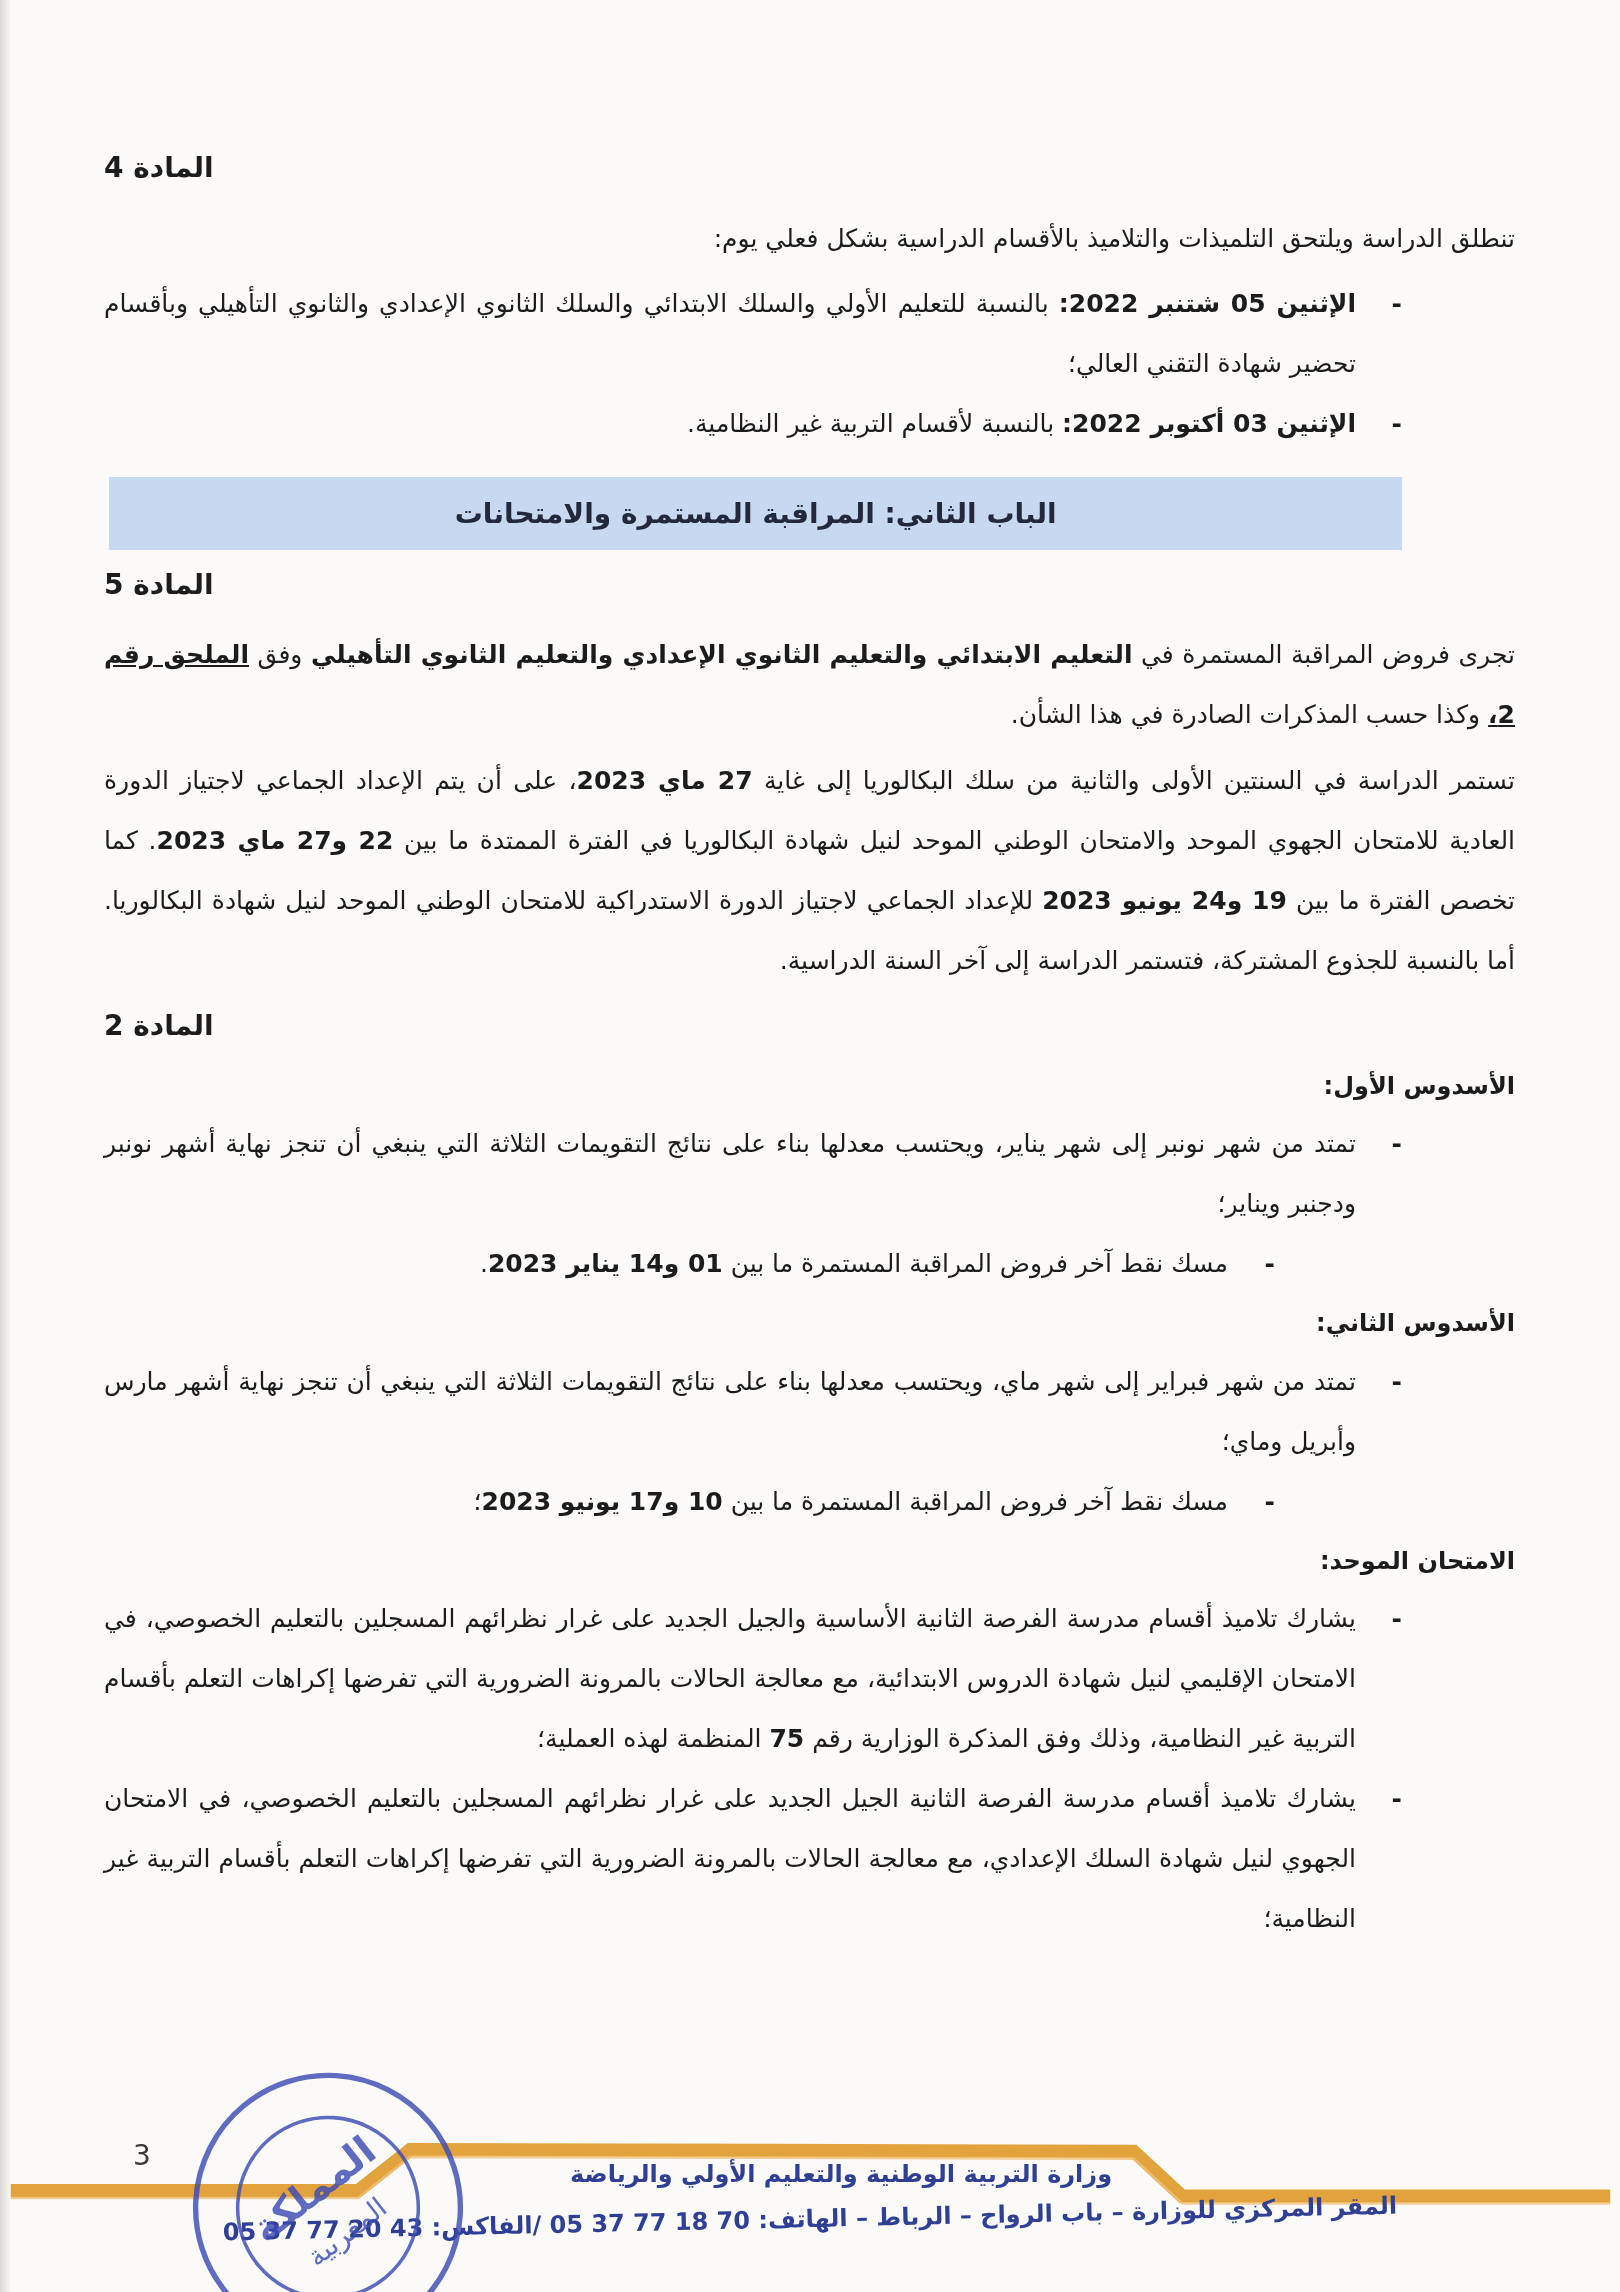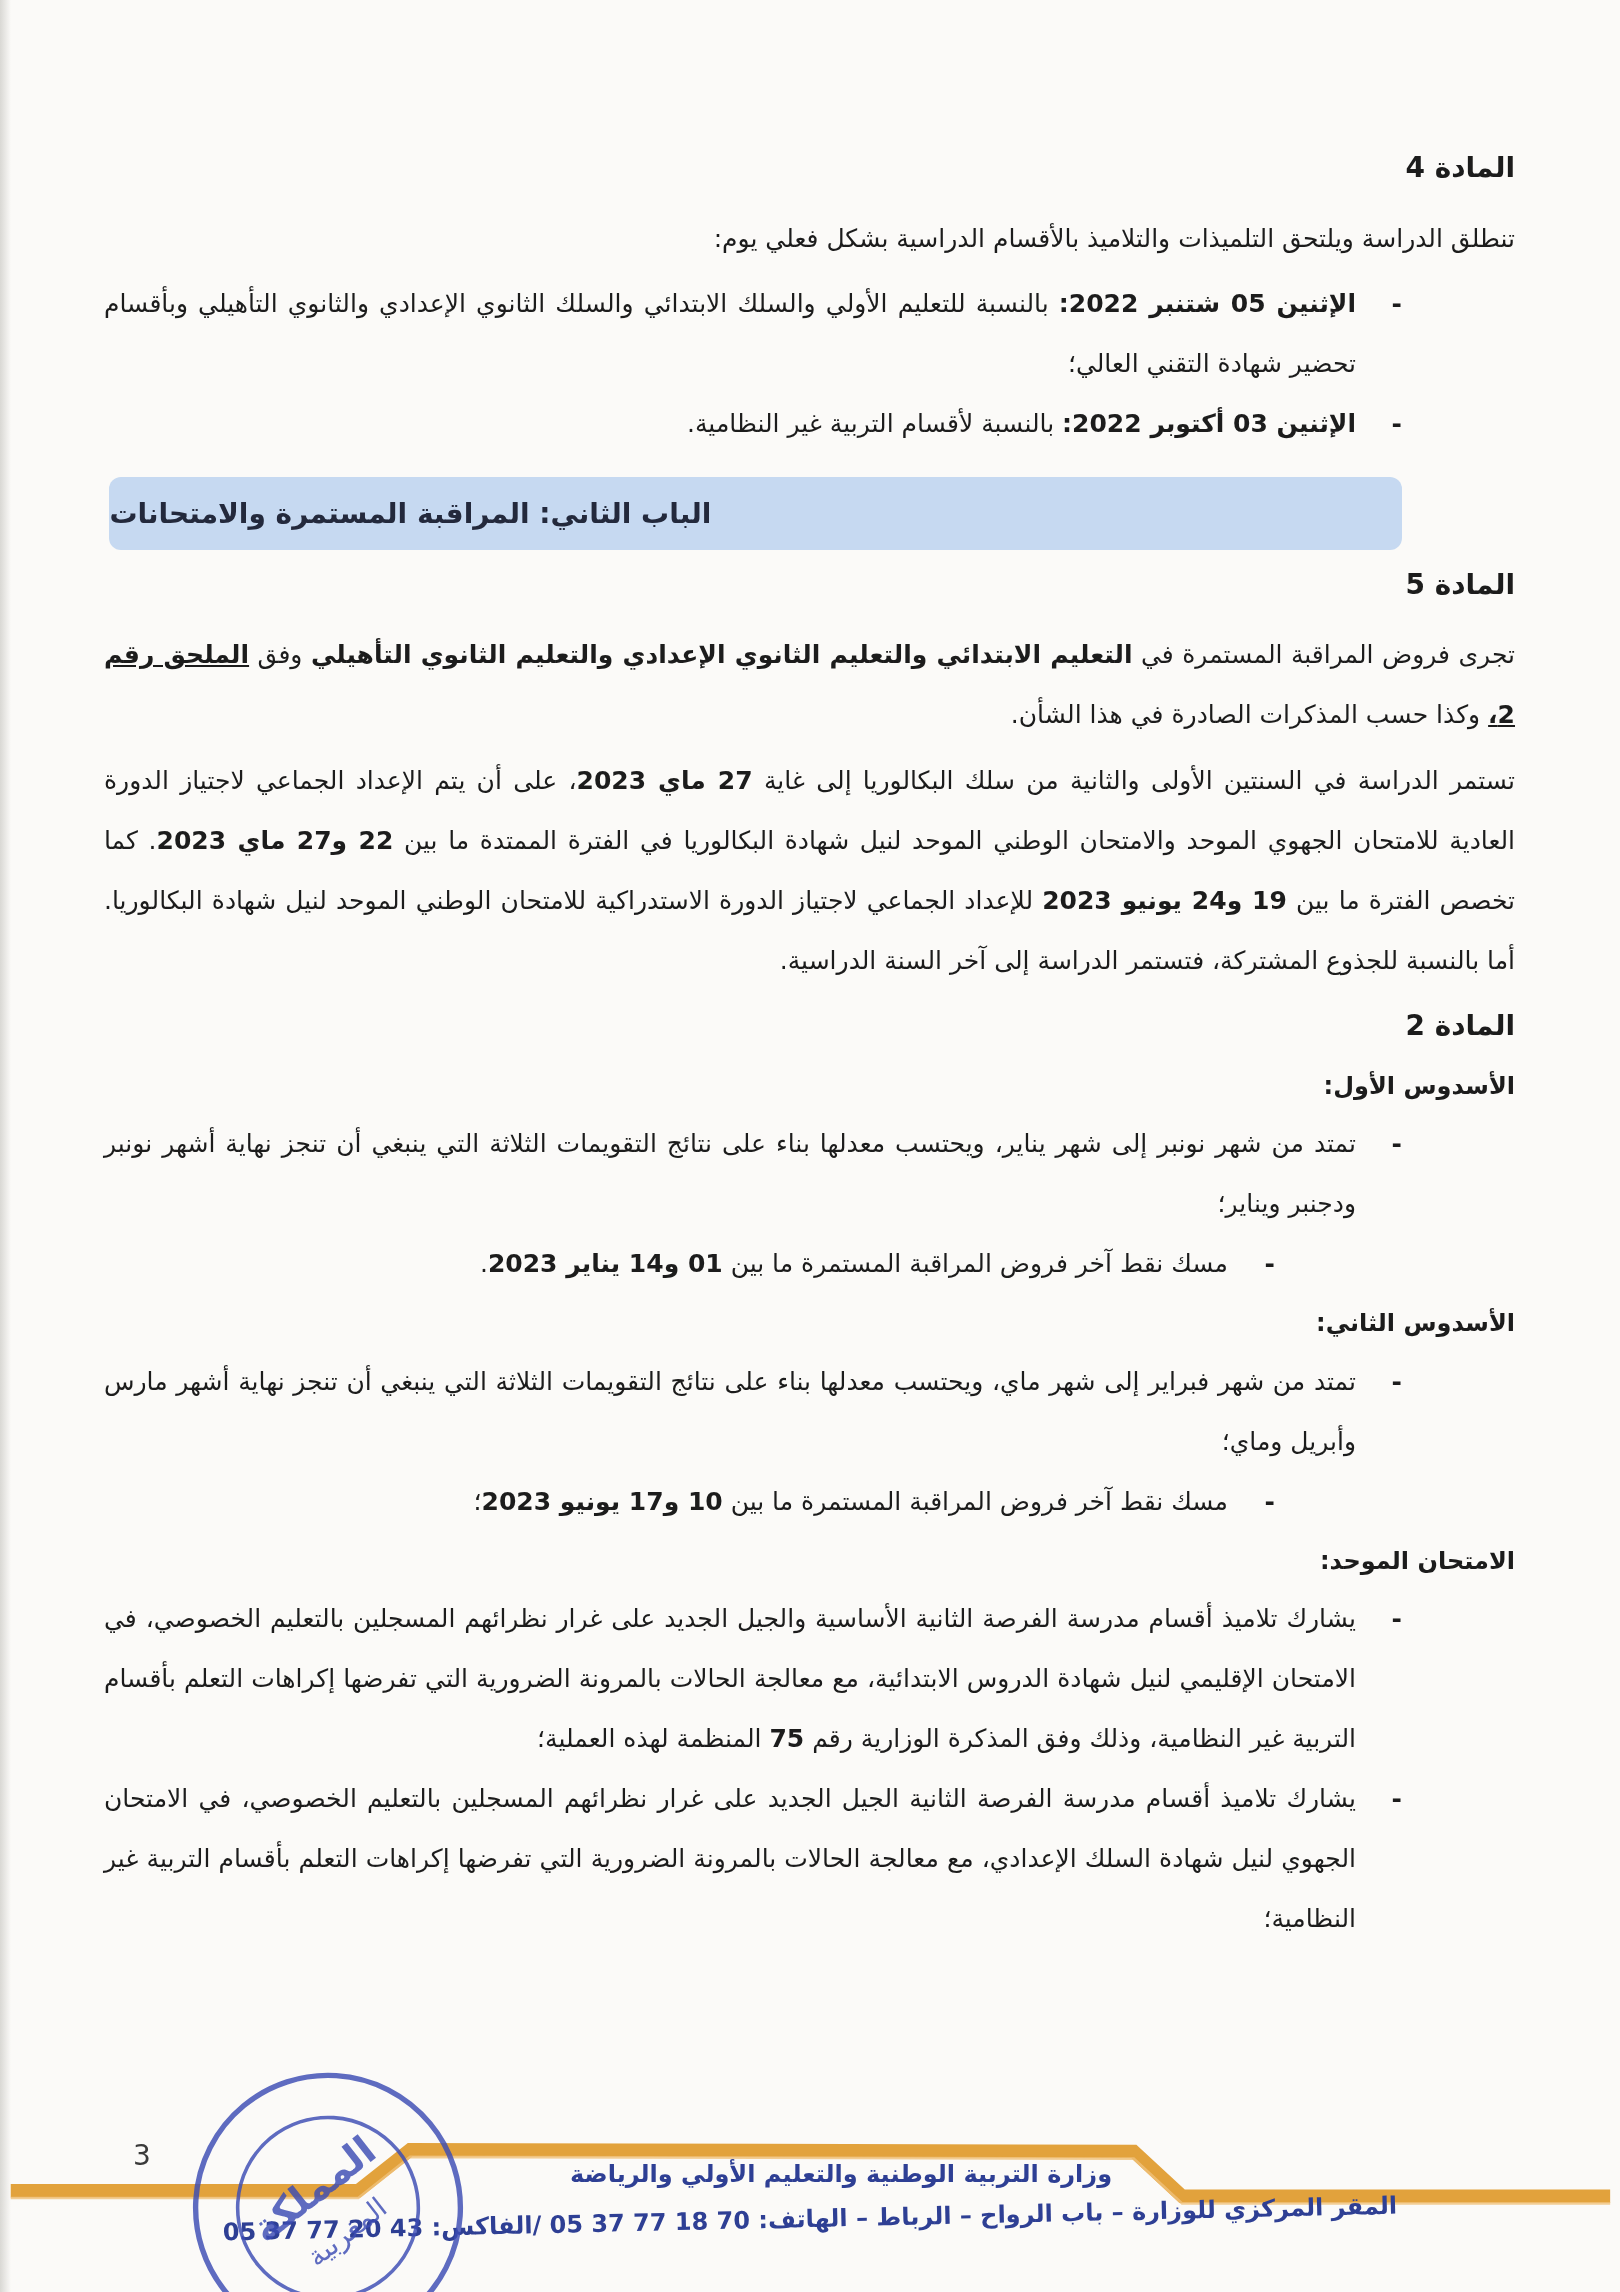--- a/index.html
+++ b/index.html
@@ -12,23 +12,23 @@
     direction:rtl;
     font-family:"DejaVu Sans",sans-serif;
     color:#1c1c1c;
   }
   .page::before{
     content:"";position:absolute;left:0;top:0;bottom:0;width:10.7px;
     background:linear-gradient(90deg,#d9d8d4,rgba(217,216,212,0));
     pointer-events:none;
   }
   .content{position:absolute;top:133px;right:105px;width:1411px;}
-  .article-title{font-size:28px;line-height:38px;font-weight:bold;text-align:right;margin:16px 0 21.5px;}
+  .article-title{font-size:28px;line-height:38px;font-weight:bold;text-align:left;margin:16px 0 21.5px;}
   p.body{font-size:25px;line-height:60px;text-align:justify;margin:0 0 5.4px;}
-  .banner{margin:23px 113px 9px 5.4px;height:73px;background:#c6d9f1;display:flex;align-items:center;justify-content:flex-end;border-radius:12px;}
+  .banner{margin:23px 113px 9px 5.4px;height:73px;background:#c6d9f1;display:flex;align-items:center;justify-content:center;}
   .banner-text{font-size:28px;font-weight:bold;color:#23293c;}
   .sub-heading{font-size:24px;font-weight:bold;line-height:41px;margin:9px 0 7.2px;}
   .bullet{position:relative;font-size:25px;line-height:60px;text-align:justify;padding-right:159px;margin:0;}
   .bullet .dash{position:absolute;right:113px;top:0;font-weight:bold;}
   .bullet.nested{padding-right:287px;}
   .bullet.nested .dash{right:240px;}
   .bold{font-weight:bold;}
   .annex{font-weight:bold;text-decoration:underline;}
   .num{direction:ltr;unicode-bidi:embed;}
 

